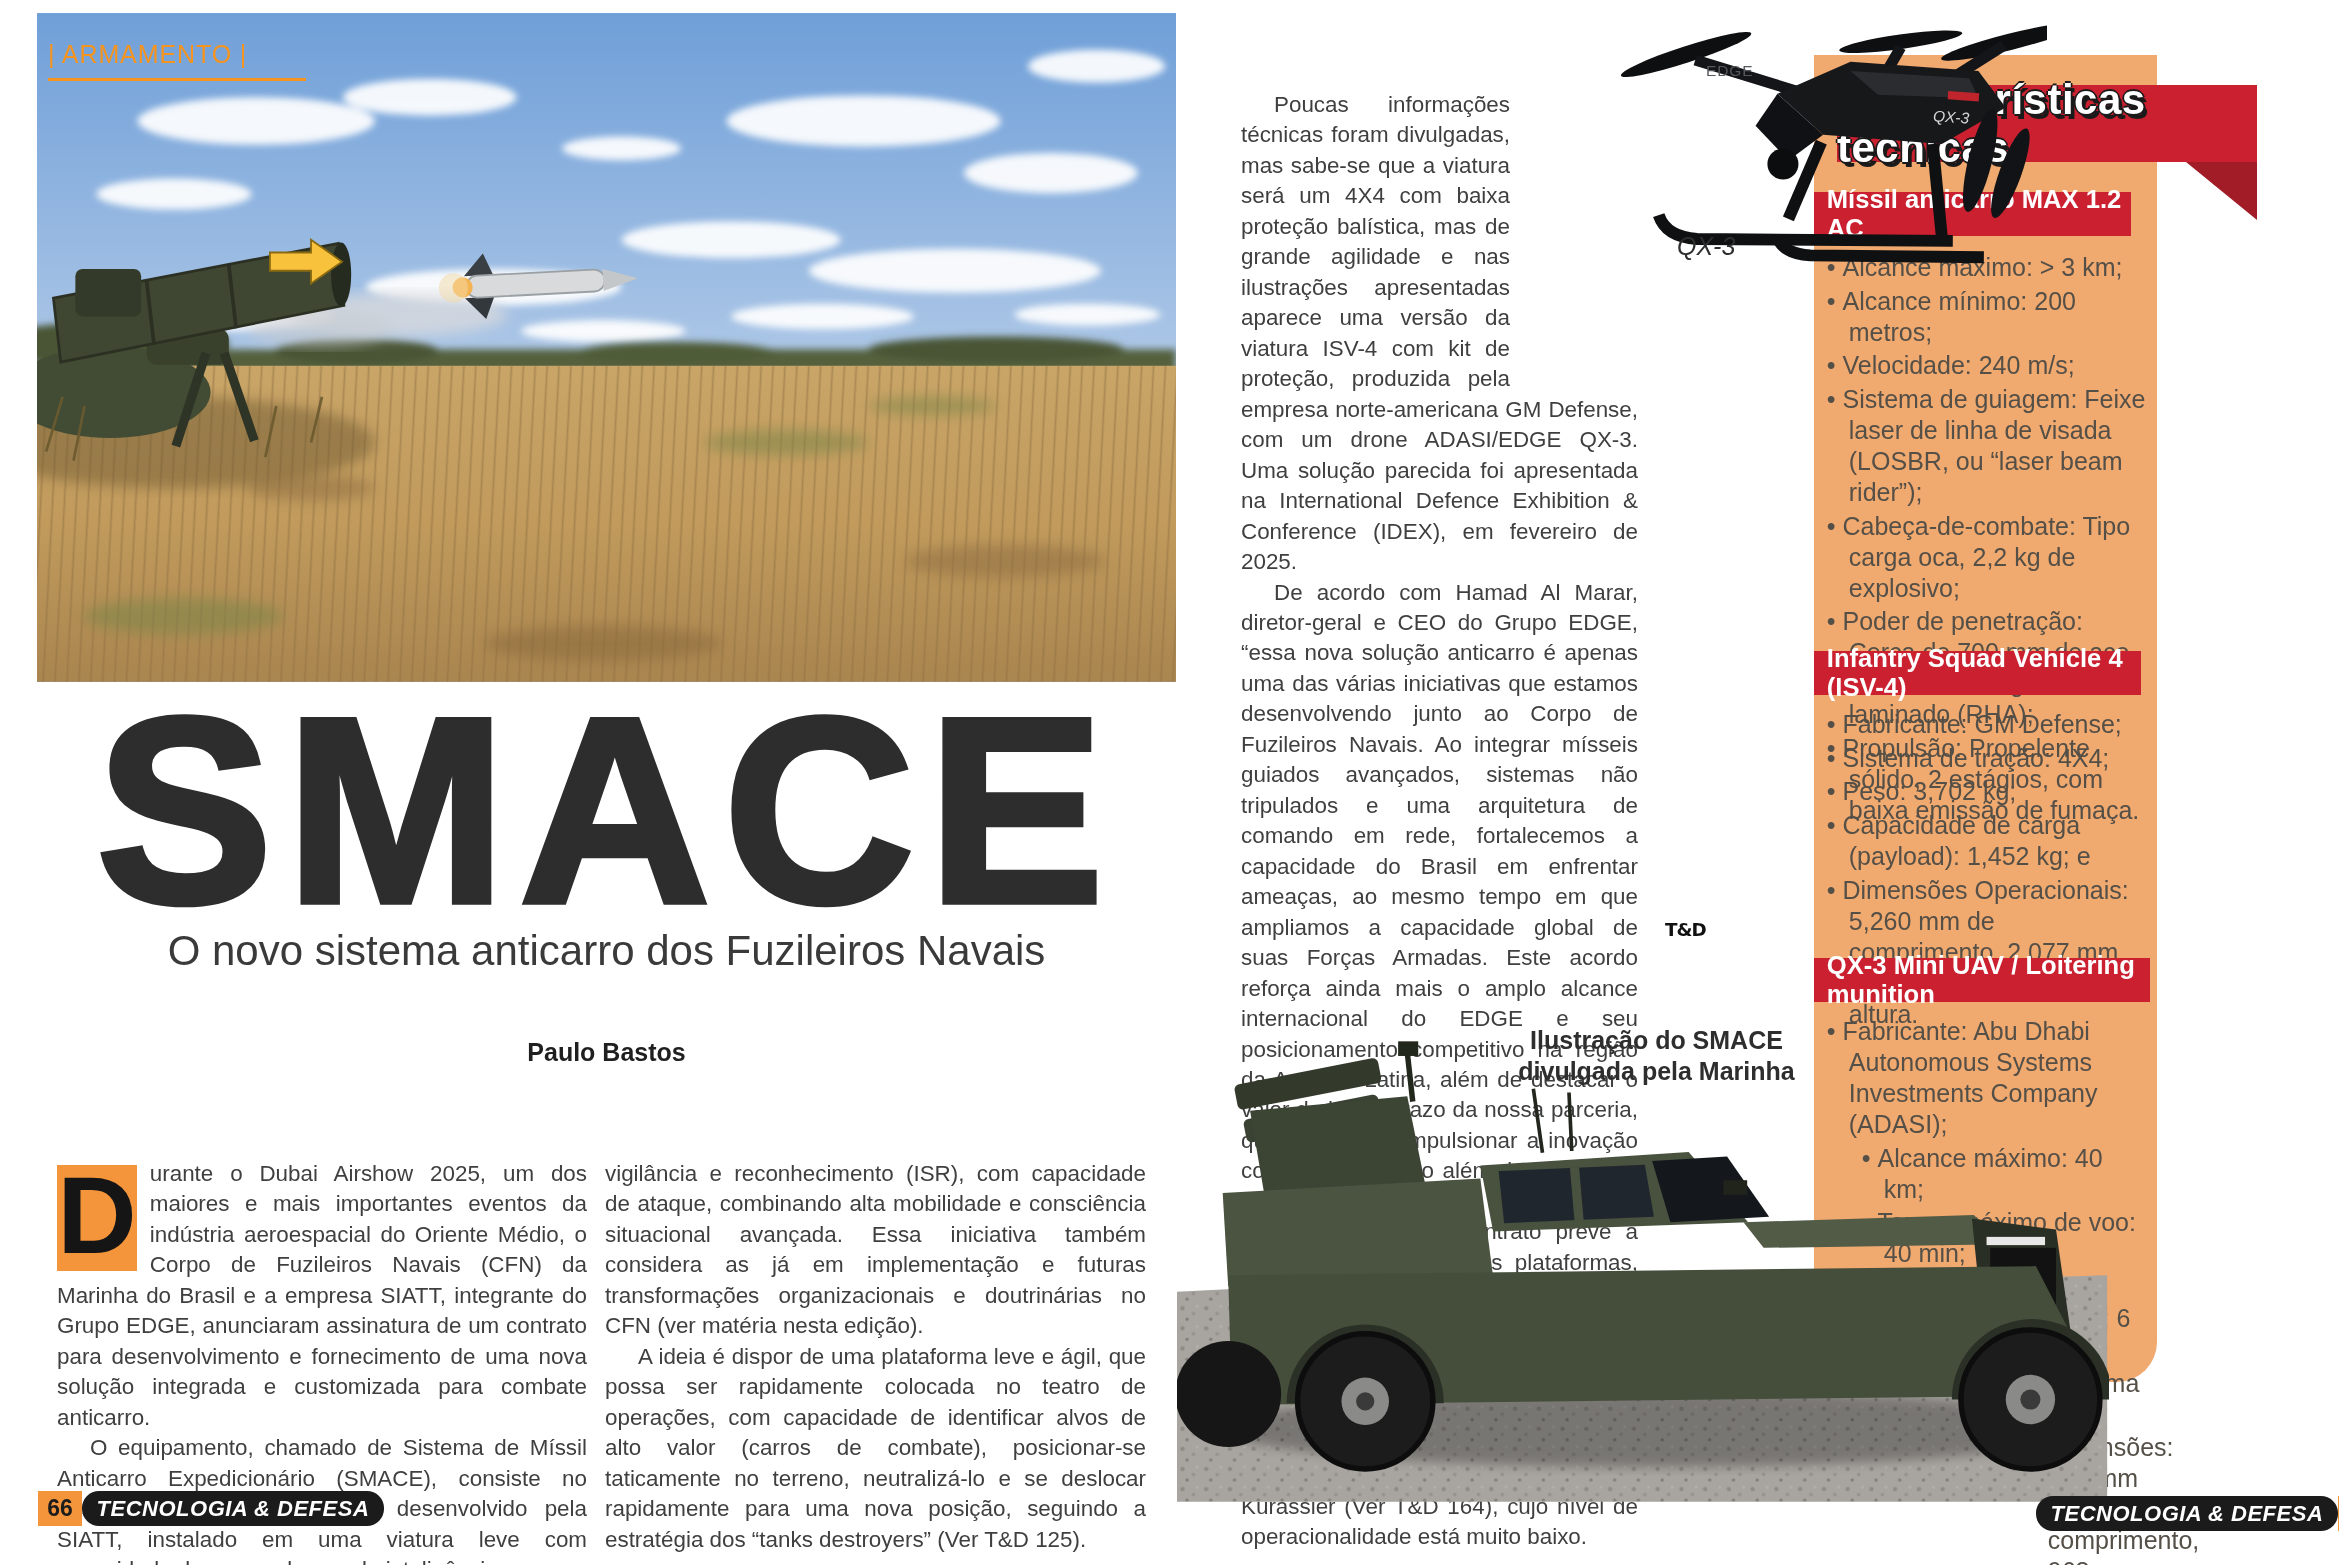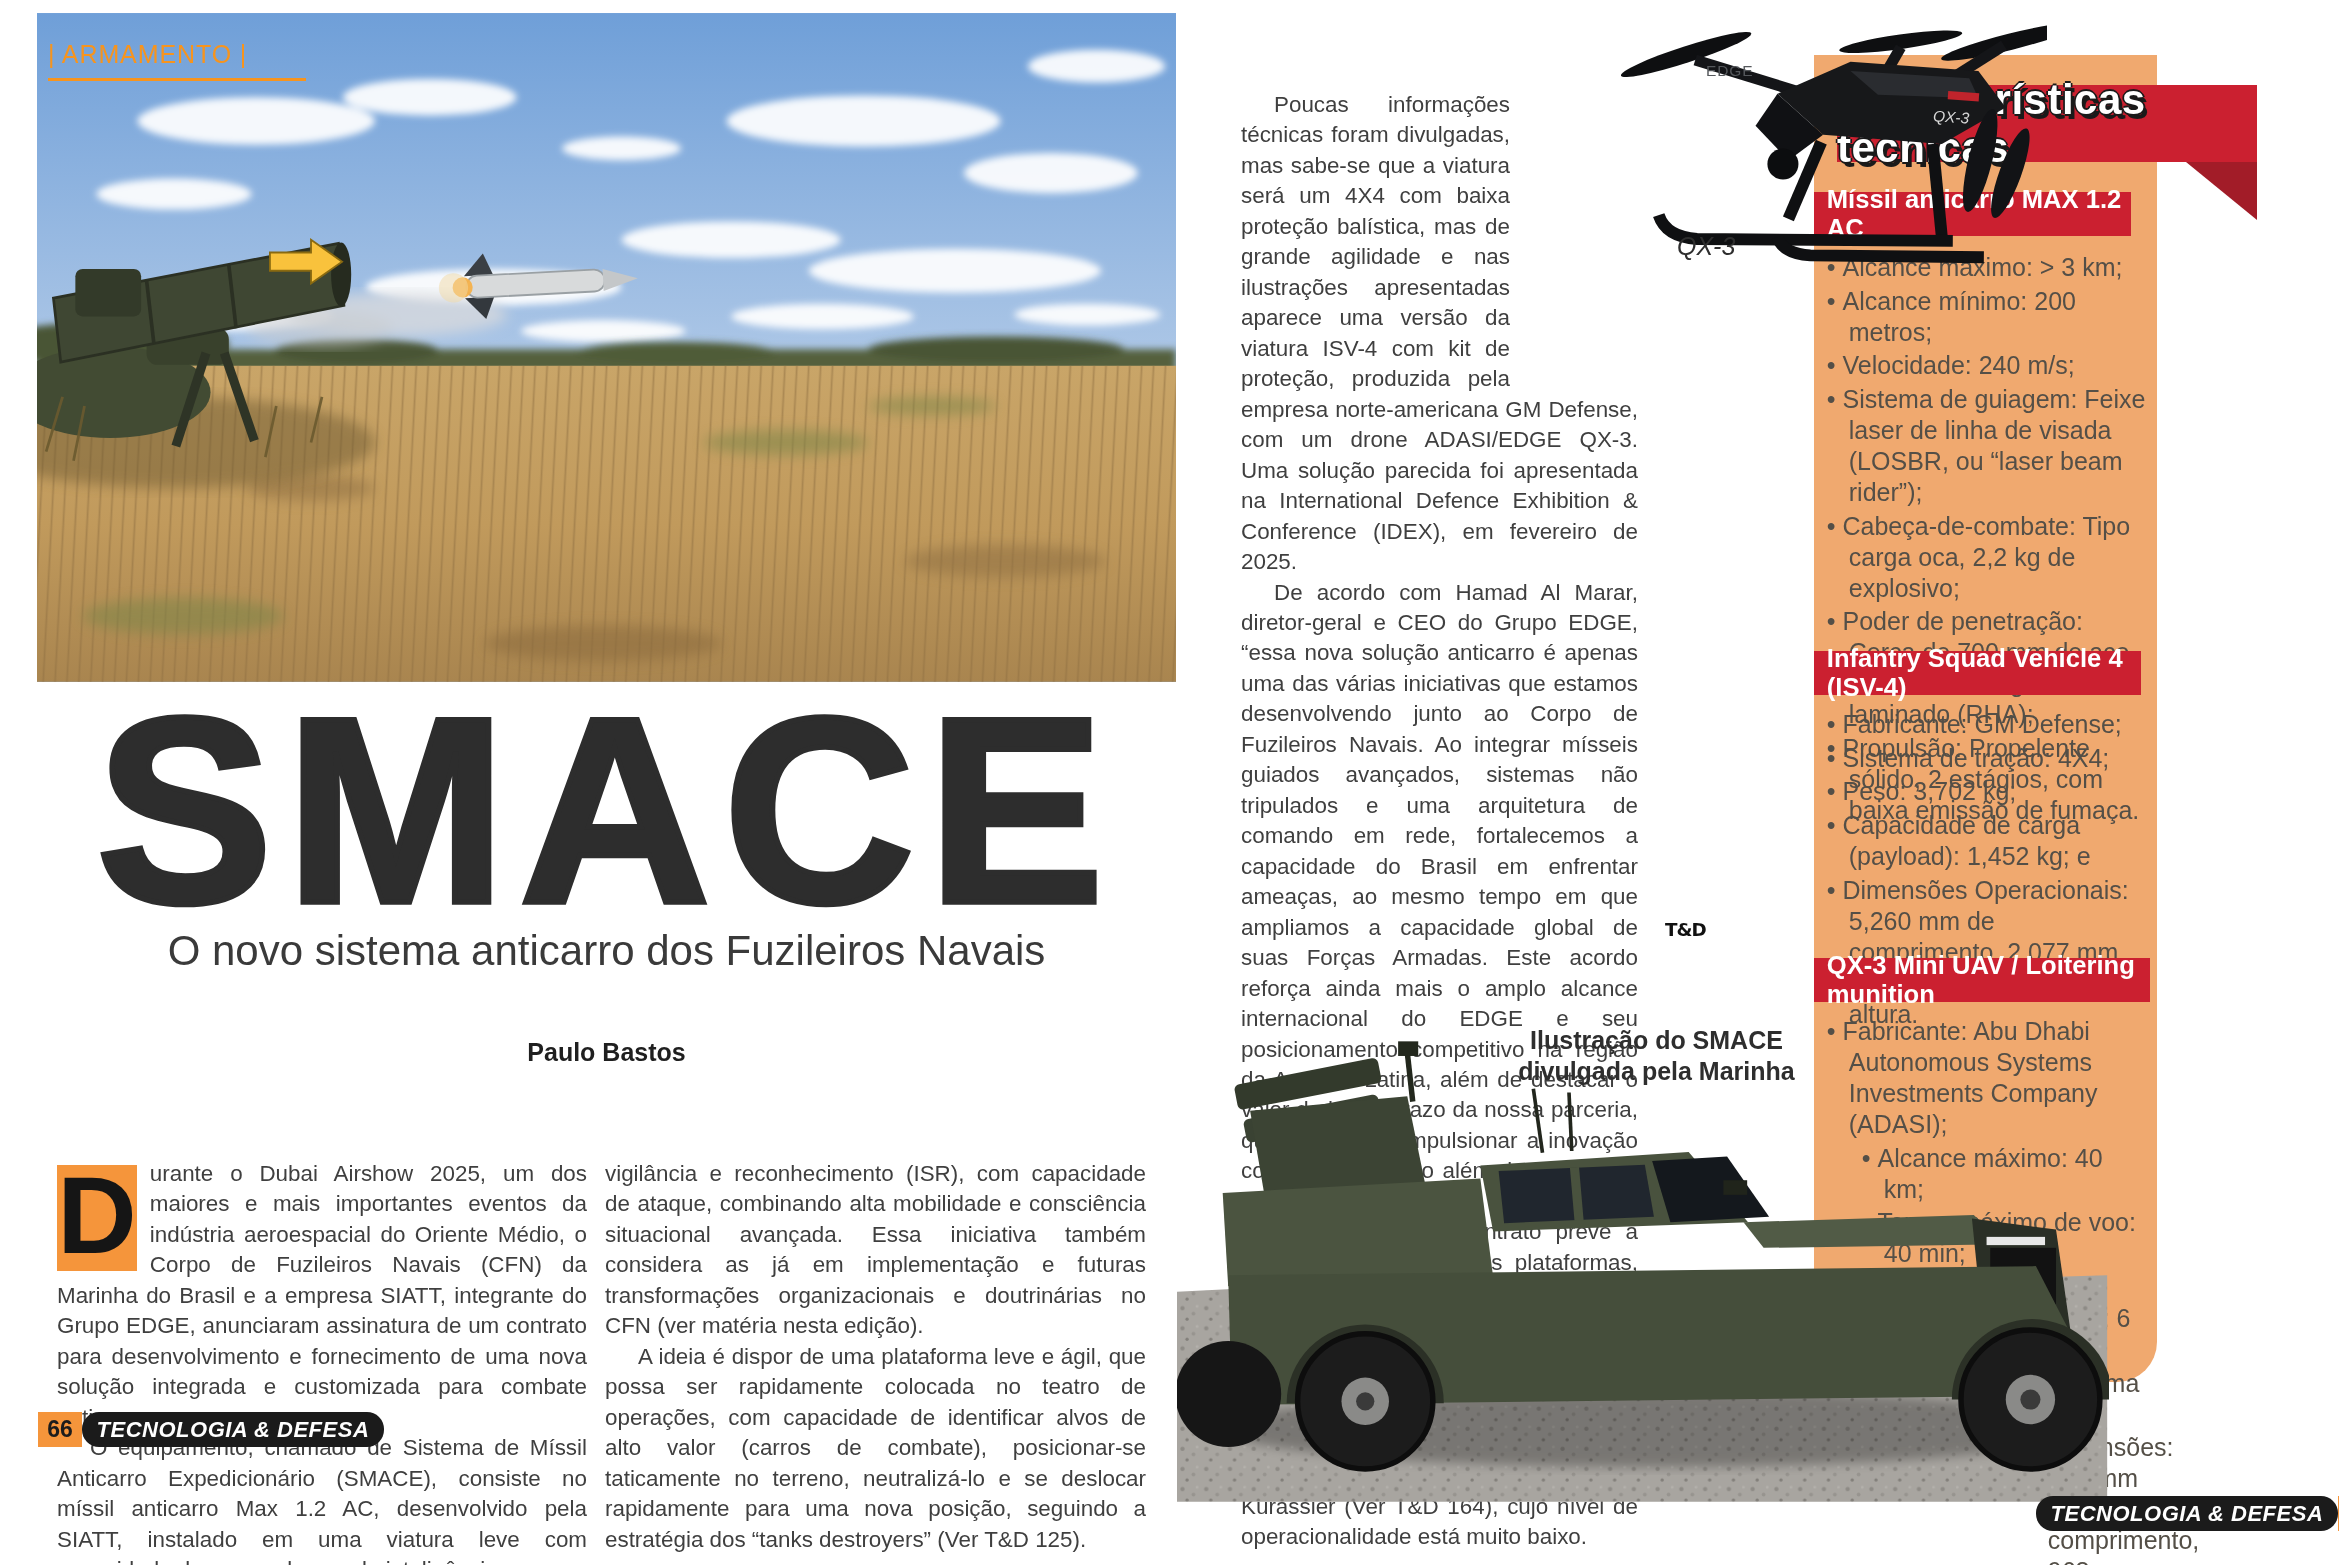--- a/index.html
+++ b/index.html
@@ -63,21 +63,21 @@
   #list3 li:nth-child(4),#list3 li:nth-child(5){margin-left:80px;}
   #list3 li:nth-child(6){margin-left:199px;width:124px;}
 
   
   #truck-fig{left:1177px;top:1001px;width:932px;height:501px;z-index:7;}
   #truck-caption{left:338px;top:24px;width:283px;text-align:center;font-size:25px;line-height:31px;
                  font-weight:600;color:#2e2e2e;}
 
   
   .footer{display:flex;align-items:stretch;height:35px;z-index:8;}
-  #footer-left{left:38px;top:1412px;}
+  #footer-left{left:38px;top:1491px;}
   #footer-right{left:2036px;top:1496px;}
   .pagenum{width:44px;background:#F5953B;color:#1c1c1c;font-weight:bold;font-size:23px;
            display:flex;align-items:center;justify-content:center;}
   .magbox{background:#1b1b1b;color:#fff;font-style:italic;font-weight:bold;font-size:22px;
           display:flex;align-items:center;padding:0 14.6px;letter-spacing:0.5px;white-space:nowrap;border-radius:17px;}
 </style>
 </head>
 <body>
 
 <div class="abs" id="photo">

